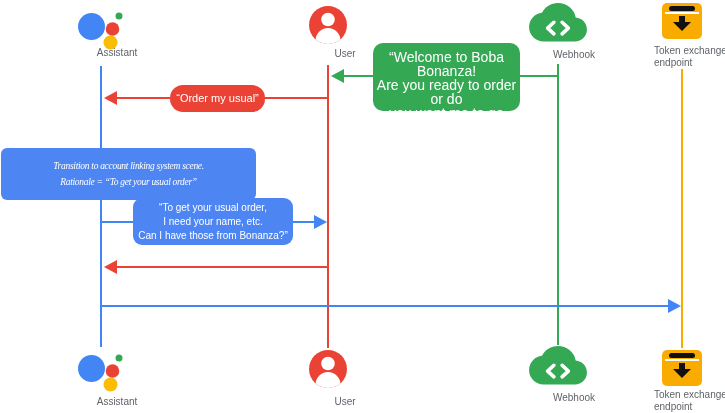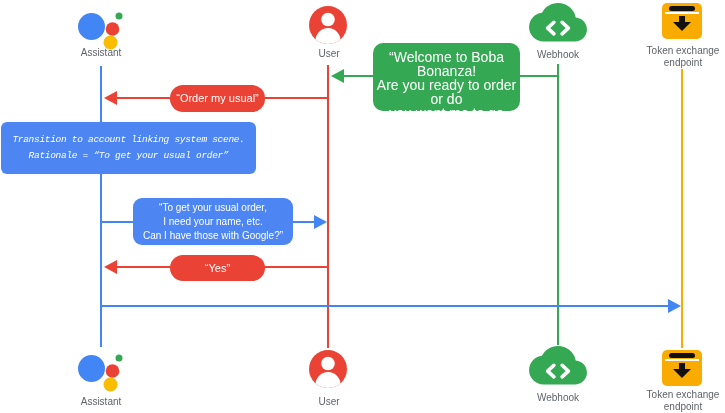--- a/index.html
+++ b/index.html
@@ -31,27 +31,27 @@
   
   .box { position:absolute; color:#ffffff; text-align:center;
          white-space:pre-line; box-sizing:border-box; }
   .box-red   { background:var(--c-red,      #EA4335); border-radius:13px;
                font-size:11px; }
   .box-green { background:var(--c-green,    #34A853); border-radius:10px;
                font-size:14px; line-height:14px; padding-top:7px; }
   .box-blue  { background:var(--c-box_blue, #4D86F3); border-radius:9px;
                font-size:10px; line-height:14px; }
   .box-mono  { background:var(--c-box_blue, #4D86F3); border-radius:6px;
-               font-family:Liberation Mono, monospace; font-style:italic;
-               font-size:9.5px; letter-spacing:-0.3px; }
+               font-family:Liberation Serif, serif; font-style:italic;
+               font-size:9.5px; letter-spacing:-0.3px;margin-top:26px; }
 
   
   .actor-label { position:absolute; transform:translateX(-50%);
                  font-size:10px; line-height:12px; color:var(--c-label_gray,#5F6368);
-                 text-align:center; white-space:nowrap; }
+                 white-space:nowrap;margin-left:16px; }
   .actor-label.wrap { white-space:normal; width:90px; }
 
   
   .user-badge { position:absolute; width:38px; height:38px; border-radius:50%;
                 background:var(--c-red,#EA4335); overflow:hidden; }
 
   
   .token-badge { position:absolute; width:40px; height:36px; border-radius:5px;
                  background:var(--c-amber,#F9AB00); }
   .token-slot  { position:absolute; left:7px;  top:3px;  width:26px; height:5px;
@@ -118,25 +118,24 @@
   <div class="ah ah-left red" style="left:104px; top:91px;"></div>
   <div class="box box-red" style="left:170px; top:85px; width:95px; height:27px; line-height:27px;">“Order my usual”</div>
 
   <div class="box box-mono" style="left:1px; top:122px; width:255px; height:52px; line-height:16px; padding-top:10px;">Transition to account linking system scene.
 Rationale = “To get your usual order”</div>
 
   <div class="mline ml-blue" style="left:101px; top:221px; width:213px;"></div>
   <div class="ah ah-right blue" style="left:314px; top:215px;"></div>
   <div class="box box-blue" style="left:133px; top:198px; width:160px; height:47px; padding-top:3px;">“To get your usual order,
 I need your name, etc.
-Can I have those with Google?”</div>
+Can I have those from Bonanza?”</div>
 
   <div class="mline ml-red" style="left:116px; top:266px; width:212px;"></div>
   <div class="ah ah-left red" style="left:104px; top:260px;"></div>
-  <div class="box box-red" style="left:170px; top:255px; width:95px; height:26px; line-height:26px;">“Yes”</div>
 
   <div class="mline ml-blue" style="left:101px; top:305px; width:567px;"></div>
   <div class="ah ah-right blue" style="left:668px; top:299px;"></div>
 
   <svg style="left:78px; top:348px;" width="46" height="44" viewBox="0 0 46 44">
     <circle cx="13.5" cy="20.5" r="13.5" fill="#4285F4"></circle>
     <circle cx="41" cy="10" r="3.5" fill="#34A853"></circle>
     <circle cx="34.5" cy="23" r="6.8" fill="#EA4335"></circle>
     <circle cx="32.5" cy="36.5" r="7" fill="#FBBC04"></circle>
   </svg>

